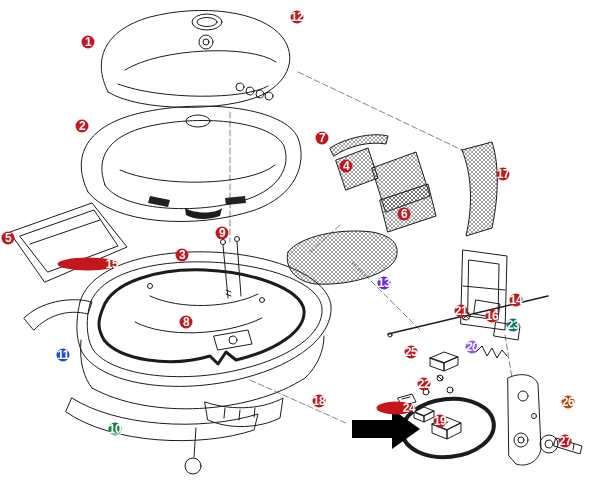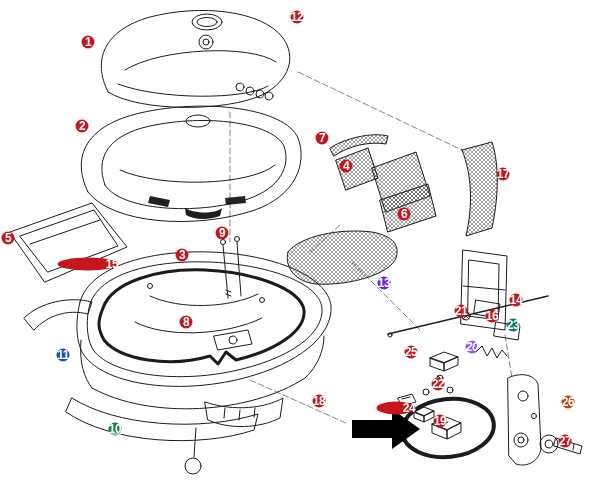--- a/index.html
+++ b/index.html
@@ -213,20 +213,20 @@
       <div class="callout" style="left: 186px; top: 322px; background: rgb(196, 22, 28); color: rgb(255, 255, 255);">8</div>
       <div class="callout" style="left: 63px; top: 342px; background: #1d4ed8; color: rgb(255, 255, 255); margin-top: 13px;">11</div>
       <div class="callout" style="left: 319px; top: 401px; background: rgb(196, 22, 28); color: rgb(255, 255, 255);">18</div>
       <div class="callout" style="left: 115px; top: 429px; background: #15803d; color: rgb(255, 255, 255); text-decoration: underline;">10</div>
       <div class="callout" style="left: 492px; top: 268px; background: rgb(196, 22, 28); color: rgb(255, 255, 255); margin-top: 48px;">16</div>
       <div class="callout" style="left: 461px; top: 311px; background: rgb(196, 22, 28); color: rgb(255, 255, 255);">21</div>
       <div class="callout" style="left: 516px; top: 300px; background: rgb(196, 22, 28); color: rgb(255, 255, 255);">14</div>
       <div class="callout" style="left: 513px; top: 325px; background: #0f766e; color: rgb(255, 255, 255);">23</div>
       <div class="callout" style="left: 472px; top: 347px; background: #8b5cf6; color: rgb(255, 255, 255); font-style: italic;">20</div>
       <div class="callout" style="left: 411px; top: 352px; background: rgb(196, 22, 28); color: rgb(255, 255, 255);">25</div>
-      <div class="callout" style="left: 438px; top: 384px; background: rgb(196, 22, 28); color: rgb(255, 255, 255);">22</div>
+      <div class="callout" style="left: 424px; top: 384px; background: rgb(196, 22, 28); color: rgb(255, 255, 255);">22</div>
       <div class="callout" style="left: 396px; top: 408px; background: rgb(196, 22, 28); color: rgb(255, 255, 255); padding-left: 26px;">24</div>
       <div class="callout" style="left: 440px; top: 421px; background: rgb(196, 22, 28); color: rgb(255, 255, 255);">19</div>
       <div class="callout" style="left: 568px; top: 402px; background: #c2410c; color: rgb(255, 255, 255);">26</div>
       <div class="callout" style="left: 565px; top: 441px; background: rgb(196, 22, 28); color: rgb(255, 255, 255);">27</div>
     </div>
 
 </div>
 
 </body></html>

